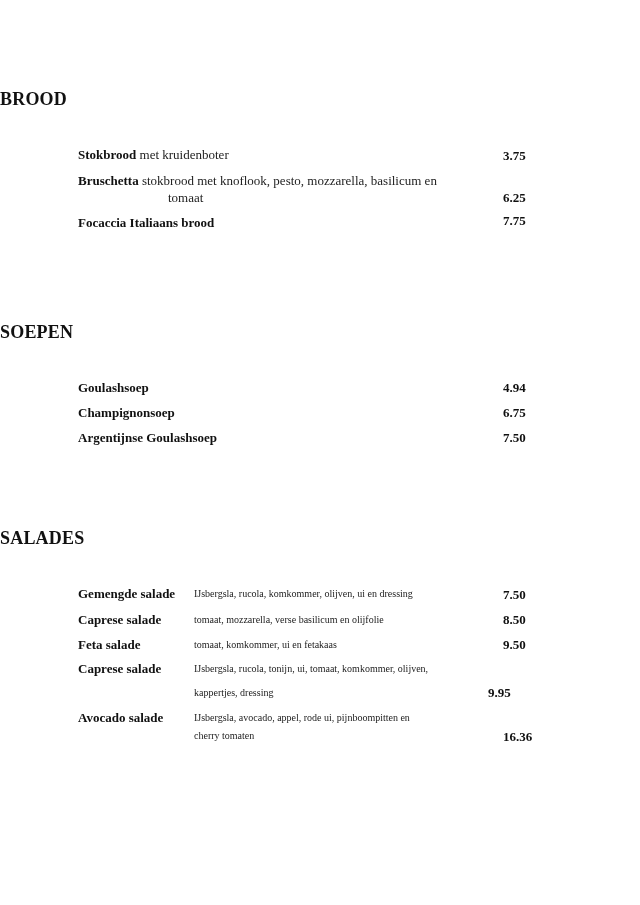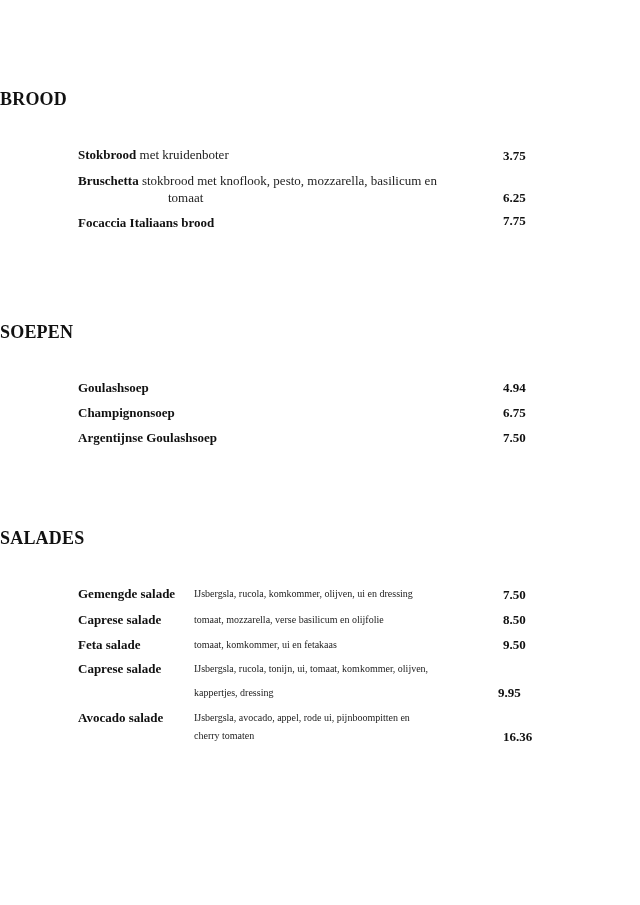--- a/index.html
+++ b/index.html
@@ -64,18 +64,18 @@
 <div class="sal-desc" style="top:611px;">tomaat, mozzarella, verse basilicum en olijfolie</div>
 <div class="price" style="top:612px; left:503px;">8.50</div>
 
 <div class="sal-name" style="top:637px;">Feta salade</div>
 <div class="sal-desc" style="top:636px;">tomaat, komkommer, ui en fetakaas</div>
 <div class="price" style="top:637px; left:503px;">9.50</div>
 
 <div class="sal-name" style="top:661px;">Caprese salade</div>
 <div class="sal-desc" style="top:660px;">IJsbergsla, rucola, tonijn, ui, tomaat, komkommer, olijven,</div>
 <div class="sal-desc" style="top:684px;">kappertjes, dressing</div>
-<div class="price" style="top:685px; left:498px;">9.95</div>
+<div class="price" style="top:685px; left:488px;">9.95</div>
 
 <div class="sal-name" style="top:710px;">Avocado salade</div>
 <div class="sal-desc" style="top:709px;">IJsbergsla, avocado, appel, rode ui, pijnboompitten en</div>
 <div class="sal-desc" style="top:727px;">cherry tomaten</div>
 <div class="price" style="top:729px; left:503px;">16.36</div>
 
 </body></html>

